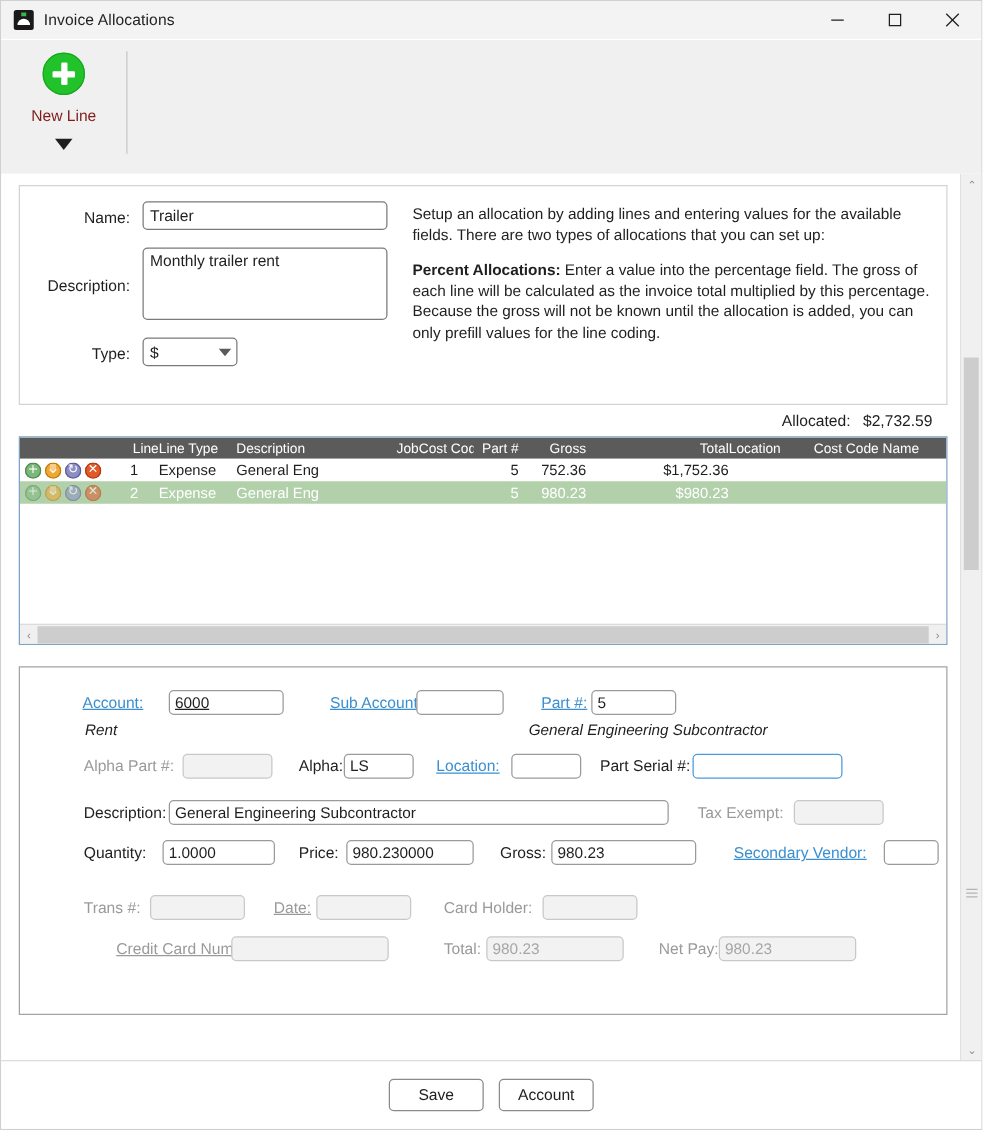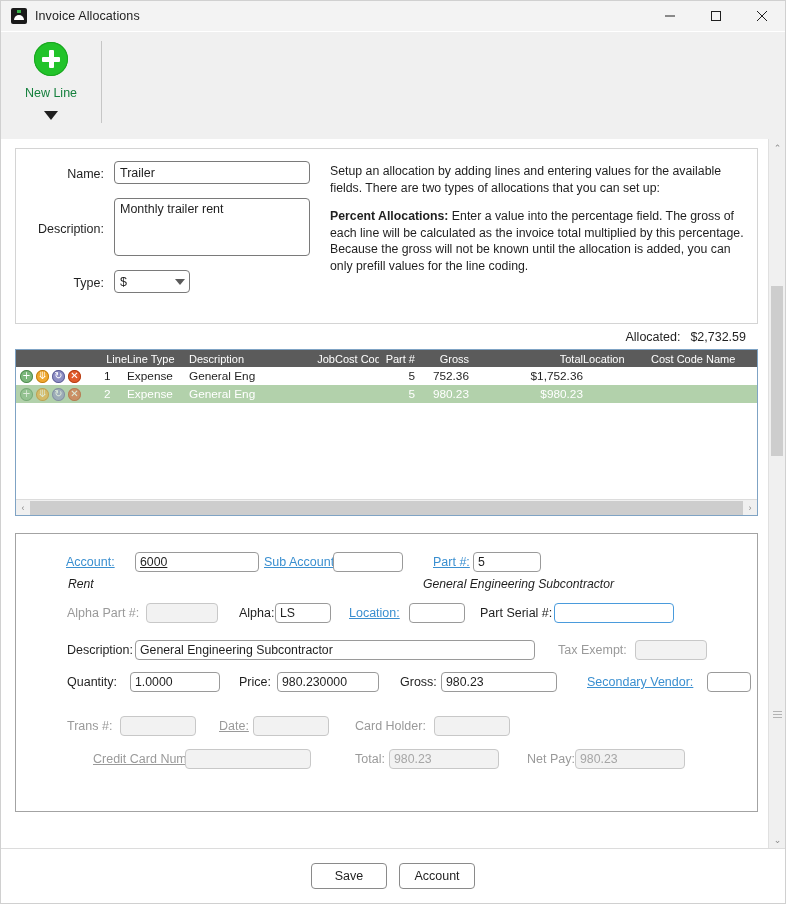--- a/index.html
+++ b/index.html
@@ -77,21 +77,21 @@
     position: relative;
     box-shadow: inset 0 0 0 1px #1aa520;
   }
   .plus-icon::before, .plus-icon::after {
     content: ""; position: absolute; background: #ffffff;
   }
   .plus-icon::before { left: 8px; top: 14.5px; width: 18px; height: 5px; border-radius:1px;}
   .plus-icon::after  { top: 8px; left: 14.5px; height: 18px; width: 5px; border-radius:1px;}
   .ribbon-label {
     margin-top: 10px;
-    font-size: 12.5px; color: #15803d;
+    font-size: 12.5px; color: #7f1d1d;
   }
   .ribbon-caret {
     margin-top: 11px;
     width: 0; height: 0;
     border-left: 7px solid transparent;
     border-right: 7px solid transparent;
     border-top: 9px solid #1f1f1f;
   }
   .ribbon-sep {
     position: absolute;
@@ -476,21 +476,21 @@
             <div class="hsb-thumb"></div>
           </div>
           <div class="hsb-arrow">›</div>
         </div>
       </div>
 
       <div class="detail-panel">
 
         <div class="drow" style="height:22px;">
           <span class="lbl link abs" style="left:36px; top:3px;">Account:</span>
-          <span class="ibox abs" style="left:105px; top:0px; width:124px;text-decoration:underline;">6000</span>
+          <span class="ibox abs" style="left:105px; top:0px; width:92px;text-decoration:underline;">6000</span>
           <span class="lbl link abs" style="left:234px; top:3px;">Sub Account:</span>
           <span class="ibox abs" style="left:303px; top:0px; width:70px;"></span>
           <span class="lbl link abs" style="left:403px; top:3px;">Part #:</span>
           <span class="ibox abs" style="left:443px; top:0px; width:68px;">5</span>
         </div>
 
         <div class="drow" style="height:23px;">
           <span class="sub abs" style="left:38px; top:3px;">Rent</span>
           <span class="sub abs" style="left:393px; top:3px;">General Engineering Subcontractor</span>
         </div>

